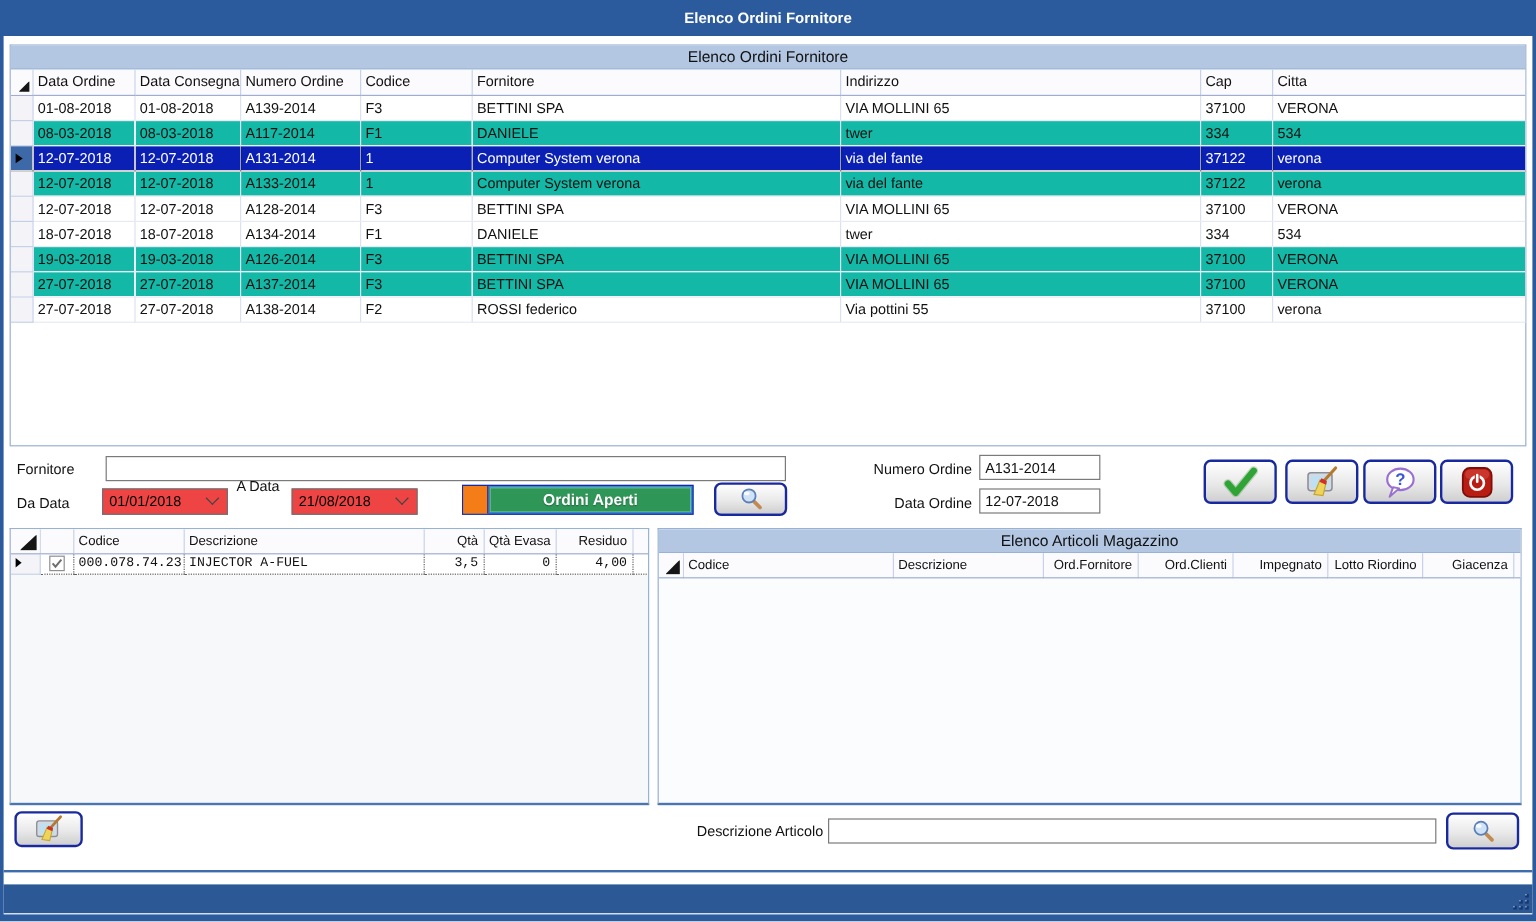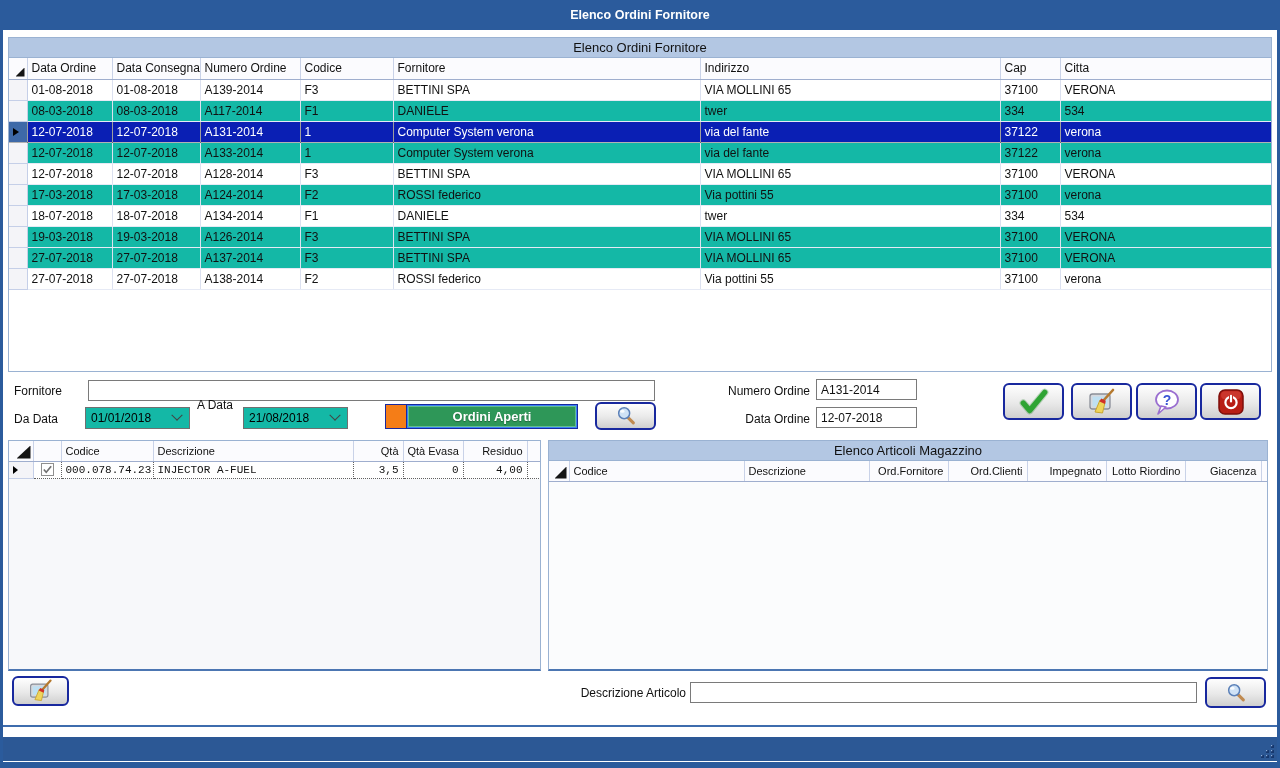--- a/index.html
+++ b/index.html
@@ -44,21 +44,21 @@
   .small-grid td { height:17px; }
   td.dotted { border:1px dotted #606060;font-family:Liberation Mono, monospace; }
 
   .checkbox { width:13px; height:13px; border:1px solid #8F8F8F; background:#fff; margin:0 auto;
               display:flex; align-items:center; justify-content:center; }
   .checkbox svg { width:11px; height:11px; }
 
   
   .tbox { border:1px solid #7A7A7A; background:#fff; font-size:12px; padding:0 4px;
           font-family:"Liberation Sans", sans-serif; color:#111; }
-  .combo { border:1px solid #707070; background:#14b8a6; display:flex; align-items:center; font-size:12px; }
+  .combo { border:1px solid #707070; background:#ef4444; display:flex; align-items:center; font-size:12px; }
   .combo .val { flex:1; padding-left:5px; }
   .combo .chev { width:8px; height:8px; border-right:1.6px solid #444; border-bottom:1.6px solid #444;
                  transform:rotate(45deg) translate(-2px,-2px); margin-right:8px; }
   .lbl { font-size:12px; color:#111; display:flex; align-items:center; }
 
   
   .icon-btn { border:2px solid #18289E; border-radius:6px;
               background:linear-gradient(#FEFEFE, #E9E9E9 55%, #CFCFCF);
               display:flex; align-items:center; justify-content:center; cursor:pointer; }
   .go-btn { border:1px solid #18289E; display:flex; cursor:pointer; background:#3b82f6; }
@@ -161,31 +161,20 @@
               <td class="rowhdr"></td>
               <td>12-07-2018</td>
               <td>12-07-2018</td>
               <td>A128-2014</td>
               <td>F3</td>
               <td>BETTINI SPA</td>
               <td>VIA MOLLINI 65</td>
               <td>37100</td>
               <td>VERONA</td>
             </tr>
-            <tr class="alt">
-              <td class="rowhdr"></td>
-              <td>17-03-2018</td>
-              <td>17-03-2018</td>
-              <td>A124-2014</td>
-              <td>F2</td>
-              <td>ROSSI federico</td>
-              <td>Via pottini 55</td>
-              <td>37100</td>
-              <td>verona</td>
-            </tr>
             <tr class="">
               <td class="rowhdr"></td>
               <td>18-07-2018</td>
               <td>18-07-2018</td>
               <td>A134-2014</td>
               <td>F1</td>
               <td>DANIELE</td>
               <td>twer</td>
               <td>334</td>
               <td>534</td>

